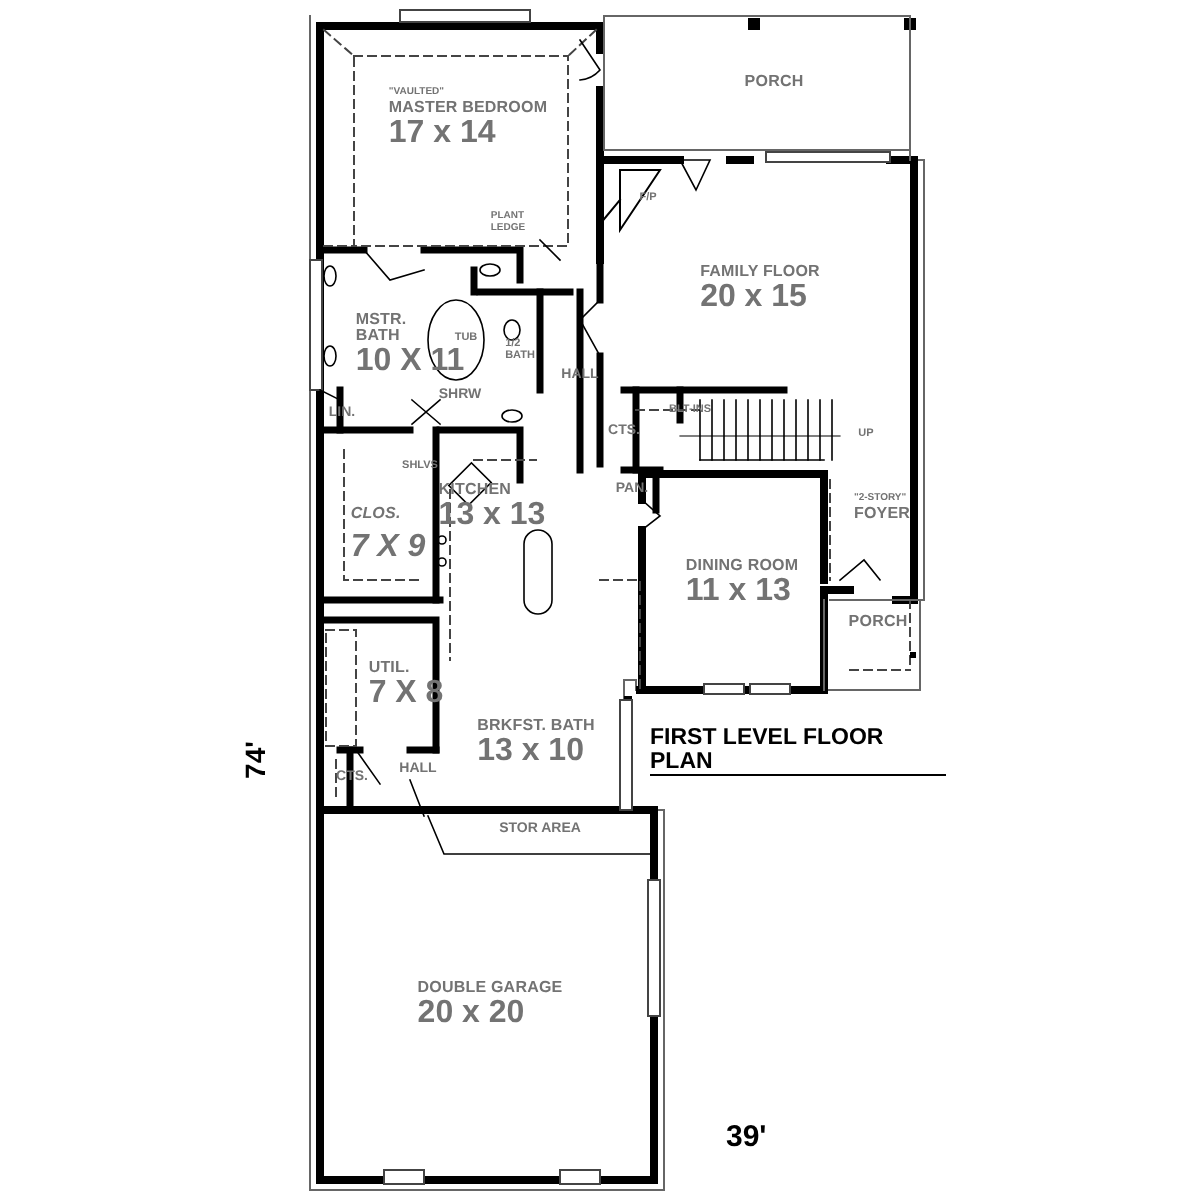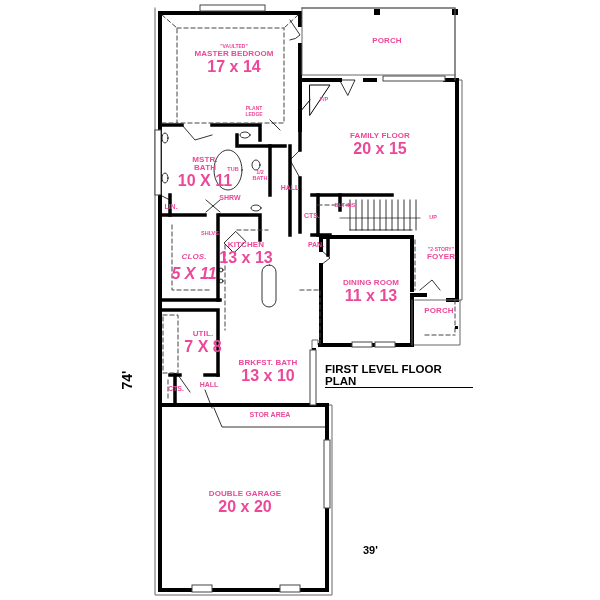--- a/index.html
+++ b/index.html
@@ -1,26 +1,26 @@
 <!DOCTYPE html>
 <html><head>
   <meta charset="utf-8">
   <style>
     html, body { margin: 0; padding: 0; background: #ffffff; }
     body { width: 600px; height: 600px; position: relative; overflow: hidden; font-family: "Liberation Sans", sans-serif; }
     #plan { position: absolute; left: 0; top: 0; }
-    .lbl { position: absolute; text-align: center; font-family: "Liberation Sans", sans-serif; font-weight: bold; color: #ec4899; line-height: 1; white-space: nowrap; transform: translateX(-50%); padding-left: 10px; }
+    .lbl { position: absolute; font-family: "Liberation Sans", sans-serif; font-weight: bold; color: #737373; line-height: 1; white-space: nowrap; transform: translateX(-50%); padding-left: 10px; }
     .lbl .name { display: block; font-size: 8px; letter-spacing: 0.1px; }
     .lbl .dim { display: block; font-size: 16px; margin-top: 1px; }
     .lbl .note { display: block; font-size: 5px; margin-bottom: 1px; }
     .small { font-size: 7px; }
     .tiny { font-size: 5.5px; }
     .title { position: absolute; left: 325px; top: 363px; font-size: 11.5px; font-weight: bold; border-bottom: 1px solid #000; padding-bottom: 0; width: 148px; font-family: "Liberation Sans", sans-serif; }
     .dim-74 { position: absolute; left: 118px; top: 372px; font-size: 14px; font-weight: bold; transform: rotate(-90deg); transform-origin: center; }
-    .dim-39 { position: absolute; left: 363px; top: 544px; font-size: 11px; font-weight: bold; }
+    .dim-39 { position: absolute; left: 363px; top: 560px; font-size: 15px; font-weight: bold; }
   </style>
 </head>
 <body>
 
 <svg id="plan" width="600" height="600" viewBox="0 0 600 600" xmlns="http://www.w3.org/2000/svg">
   <g fill="none" stroke="#000" stroke-linecap="square">
 
     <g stroke="#666" stroke-width="1">
       <path d="M155 8 L155 595 L332 595 L332 405 L312 405 L312 340 L318 340 L318 345 L460 345 L460 300 L462 300 L462 80 L455 80 L455 8 L302 8"></path>
     </g>
@@ -259,21 +259,21 @@
 <div class="lbl tiny" style="left:205px; top:231px;">
   <span>SHLVS</span>
 </div>
 
 <div class="lbl small" style="left:311px; top:241px;">
   <span>PAN.</span>
 </div>
 
 <div class="lbl" style="left:189px; top:253px;font-style:italic;">
   <span class="name">CLOS.</span>
-  <span class="dim" style="margin-top:5px">5 X 11</span>
+  <span class="dim" style="margin-top:5px">7 X 9</span>
 </div>
 
 <div class="lbl" style="left:241px; top:241px;">
   <span class="name">KITCHEN</span>
   <span class="dim">13 x 13</span>
 </div>
 
 <div class="lbl" style="left:436px; top:247px;">
   <span class="note">"2-STORY"</span>
   <span class="name">FOYER</span>

